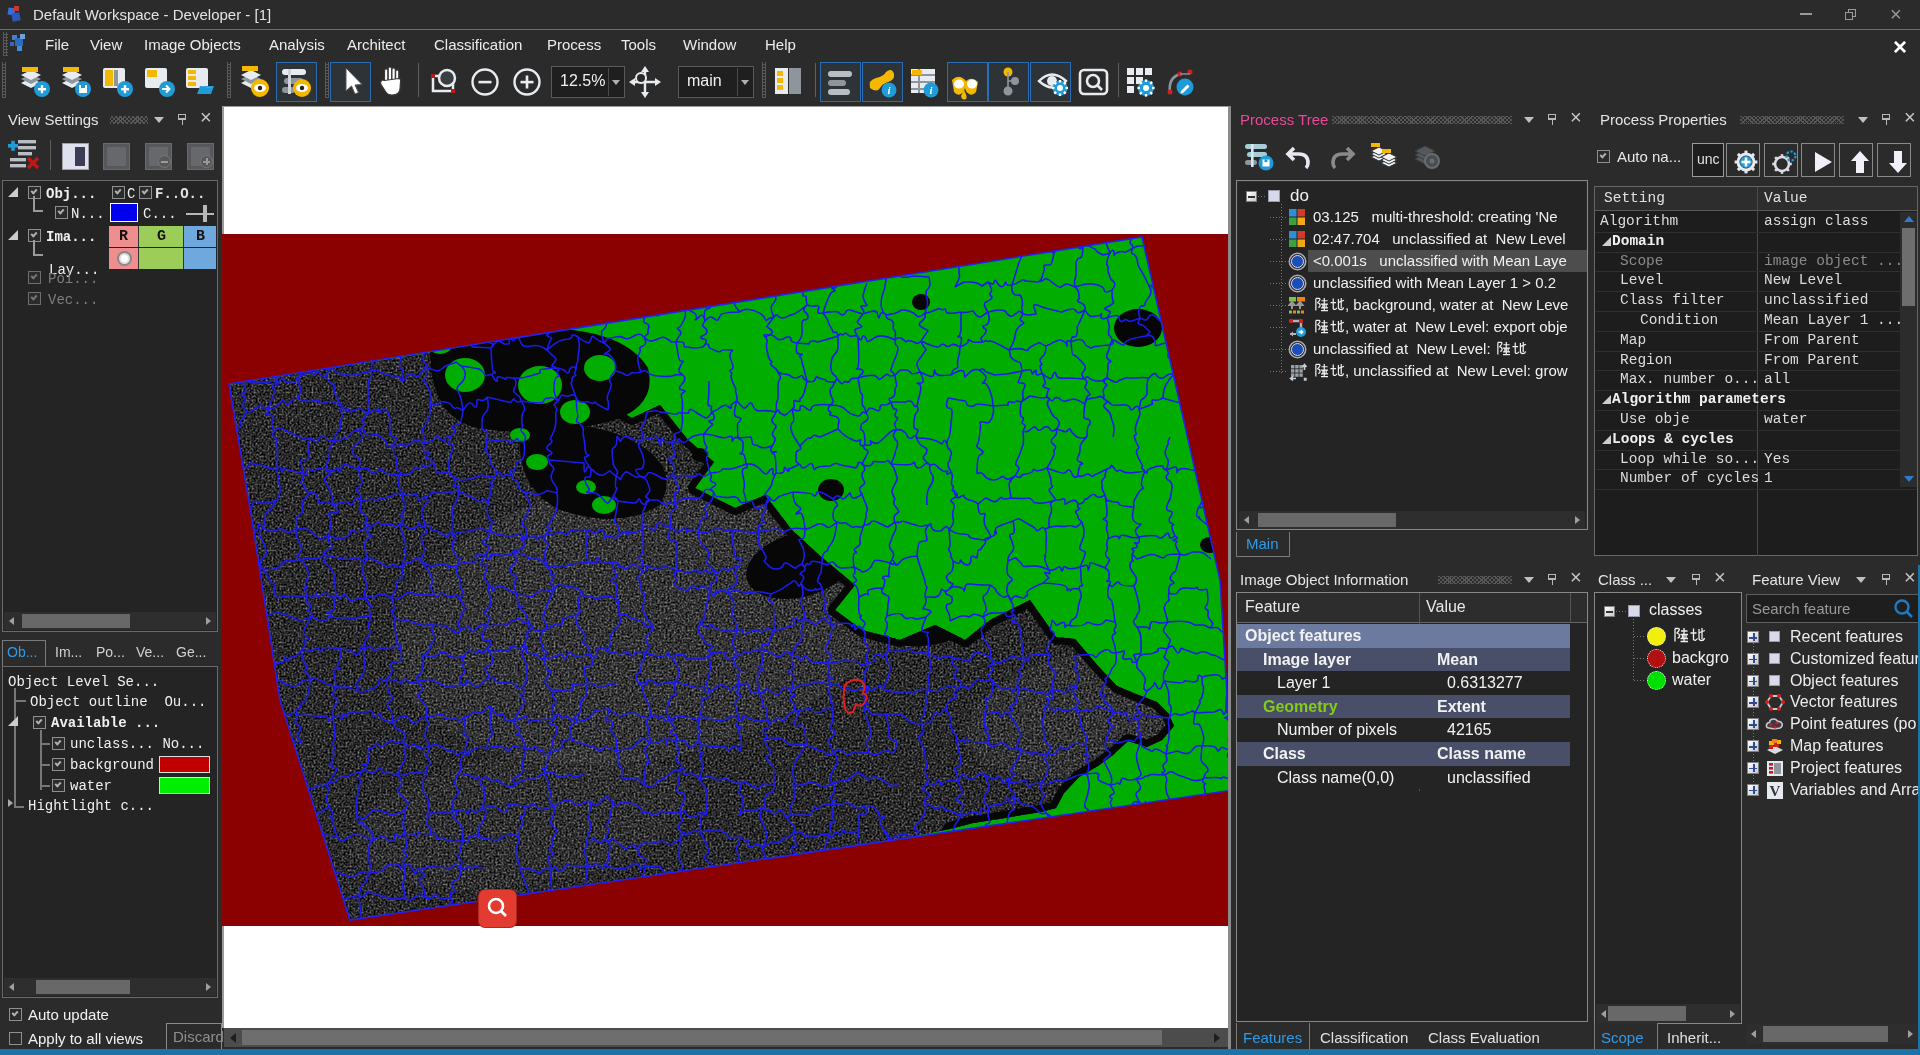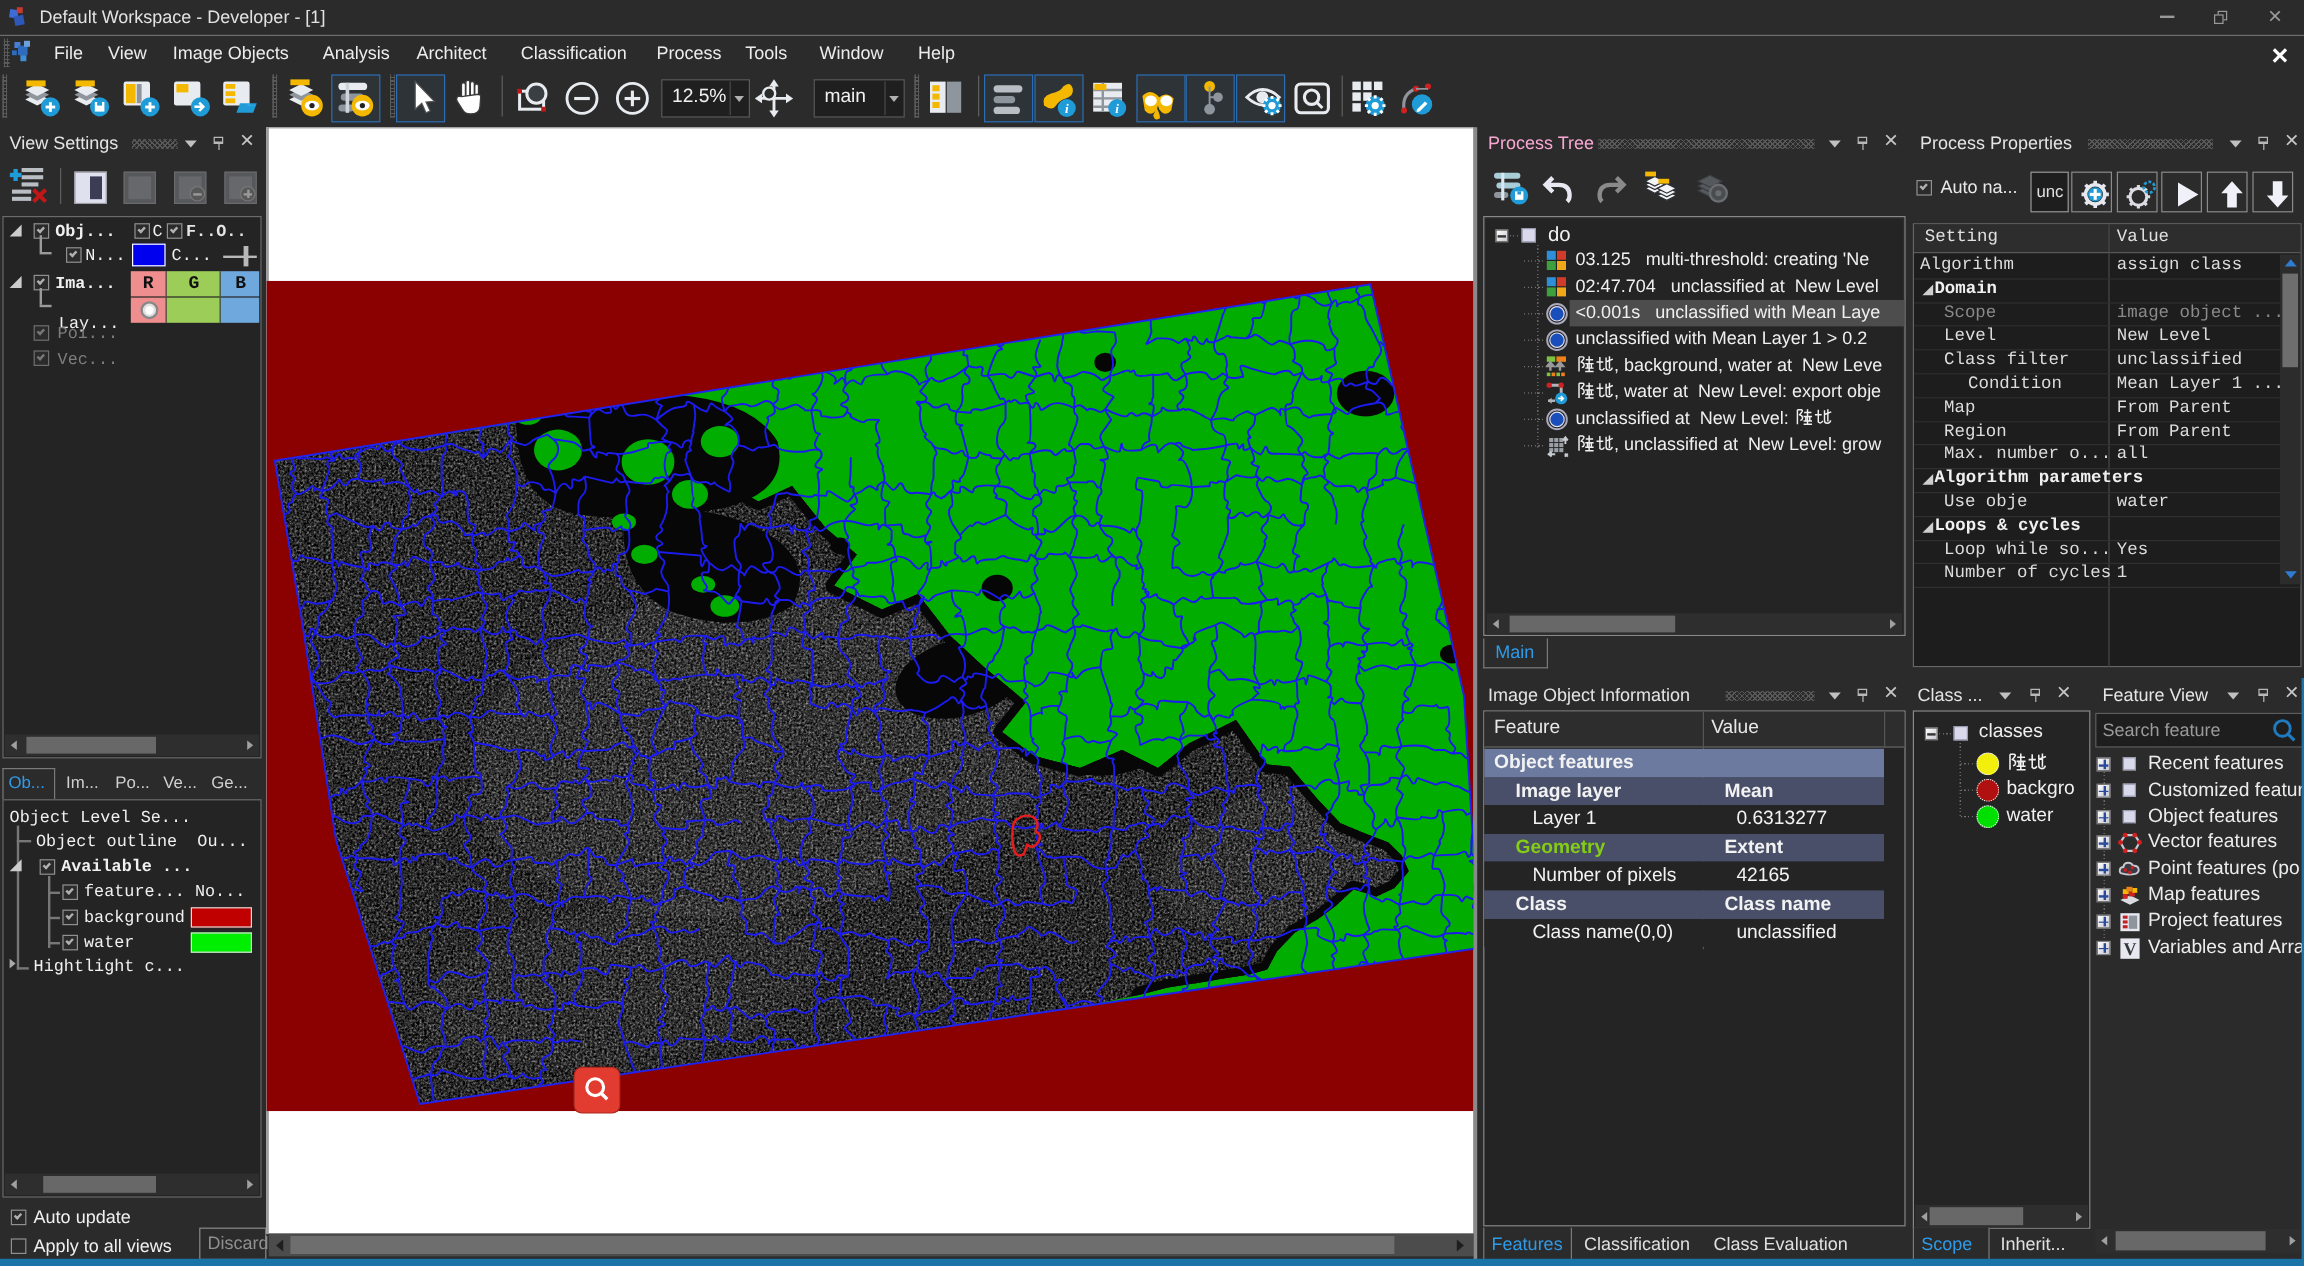--- a/index.html
+++ b/index.html
@@ -347,21 +347,21 @@
 <div class="ab" style="left:40px;top:730px;width:1.5px;height:60px;background:#777;"></div>
 <div class="ab" style="left:40px;top:743px;width:10px;height:1.5px;background:#777;"></div>
 <div class="ab" style="left:52px;top:737px;width:13px;height:13px;border:1px solid #909090;background:#2b2b2b;"></div>
 <div class="ab" style="left:54.5px;top:739.5px;width:6px;height:4px;border-left:2px solid #b0b0b0;border-bottom:2px solid #b0b0b0;transform:rotate(-47deg);transform-origin:center;"></div>
 <div class="ab" style="left:40px;top:764px;width:10px;height:1.5px;background:#777;"></div>
 <div class="ab" style="left:52px;top:758px;width:13px;height:13px;border:1px solid #909090;background:#2b2b2b;"></div>
 <div class="ab" style="left:54.5px;top:760.5px;width:6px;height:4px;border-left:2px solid #b0b0b0;border-bottom:2px solid #b0b0b0;transform:rotate(-47deg);transform-origin:center;"></div>
 <div class="ab" style="left:40px;top:785px;width:10px;height:1.5px;background:#777;"></div>
 <div class="ab" style="left:52px;top:779px;width:13px;height:13px;border:1px solid #909090;background:#2b2b2b;"></div>
 <div class="ab" style="left:54.5px;top:781.5px;width:6px;height:4px;border-left:2px solid #b0b0b0;border-bottom:2px solid #b0b0b0;transform:rotate(-47deg);transform-origin:center;"></div>
-<div class="ab" style="left:70px;top:736px;font:normal 14px 'Liberation Mono', monospace;color:#f0f0f0;white-space:pre;letter-spacing:0;">feature... No...</div>
+<div class="ab" style="left:70px;top:736px;font:normal 14px 'Liberation Mono', monospace;color:#f0f0f0;white-space:pre;letter-spacing:0;">unclass... No...</div>
 <div class="ab" style="left:70px;top:757px;font:normal 14px 'Liberation Mono', monospace;color:#f0f0f0;white-space:pre;letter-spacing:0;">background</div>
 <div class="ab" style="left:159px;top:756px;width:51px;height:17px;background:#c00000;border:1px solid #ddd;"></div>
 <div class="ab" style="left:70px;top:778px;font:normal 14px 'Liberation Mono', monospace;color:#f0f0f0;white-space:pre;letter-spacing:0;">water</div>
 <div class="ab" style="left:159px;top:777px;width:51px;height:17px;background:#00ee00;border:1px solid #ddd;"></div>
 <div class="ab" style="left:8px;top:799px;width:0;height:0;border-top:4.5px solid transparent;border-bottom:4.5px solid transparent;border-left:5.5px solid #aaaaaa;"></div>
 <div class="ab" style="left:14px;top:806px;width:10px;height:1.5px;background:#777;"></div>
 <div class="ab" style="left:28px;top:798px;font:normal 14px 'Liberation Mono', monospace;color:#f0f0f0;white-space:pre;letter-spacing:0;">Hightlight c...</div>
 <div class="ab" style="left:4px;top:978px;width:212px;height:18px;background:#2e2e2e;"></div>
 <div class="ab" style="left:9px;top:983.0px;width:0;height:0;border-top:4px solid transparent;border-bottom:4px solid transparent;border-right:5px solid #a0a0a0;"></div>
 <div class="ab" style="left:206px;top:983.0px;width:0;height:0;border-top:4px solid transparent;border-bottom:4px solid transparent;border-left:5px solid #a0a0a0;"></div>
@@ -467,21 +467,21 @@
 <svg class="ab" style="left:479px;top:890px" width="37" height="37" viewBox="0 0 37 37">
     <circle cx="17" cy="16" r="7" fill="none" stroke="#fff" stroke-width="2.6"></circle>
     <line x1="22" y1="21" x2="27" y2="26" stroke="#fff" stroke-width="2.8"></line>
   </svg>
 <div class="ab" style="left:224px;top:1028px;width:1004px;height:19px;background:#4c4c4c;"></div>
 <div class="ab" style="left:230px;top:1033px;width:0;height:0;border-top:5px solid transparent;border-bottom:5px solid transparent;border-right:6px solid #1e1e1e;"></div>
 <div class="ab" style="left:1214px;top:1033px;width:0;height:0;border-top:5px solid transparent;border-bottom:5px solid transparent;border-left:6px solid #1e1e1e;"></div>
 <div class="ab" style="left:242px;top:1030px;width:920px;height:15px;background:#6e6e6e;"></div>
 <div class="ab" style="left:1228px;top:106px;width:3px;height:944px;background:#8a8a8a;"></div>
 <div class="ab" style="left:1240px;top:111px;width:0px;height:0px;"></div>
-<div class="ab" style="left:1240px;top:111px;font:normal 15px 'Liberation Sans', sans-serif;color:#f9a8d4;white-space:pre;letter-spacing:0;">Process Tree</div>
+<div class="ab" style="left:1240px;top:111px;font:normal 15px 'Liberation Sans', sans-serif;color:#ec4899;white-space:pre;letter-spacing:0;">Process Tree</div>
 <div class="ab" style="left:1332px;top:116px;width:180px;height:8px;background-image:repeating-linear-gradient(45deg,#585858 0 1px,transparent 1px 3px),repeating-linear-gradient(-45deg,#585858 0 1px,transparent 1px 3px);"></div>
 <div class="ab" style="left:1524px;top:117px;width:0;height:0;border-left:5px solid transparent;border-right:5px solid transparent;border-top:6px solid #c0c0c0;"></div>
 <div class="ab" style="left:1548px;top:114px;width:8px;height:6px;border:1.5px solid #b8b8b8;border-bottom:2.5px solid #b8b8b8;"></div>
 <div class="ab" style="left:1551.5px;top:120px;width:1.5px;height:5px;background:#b8b8b8;"></div>
 <div class="ab" style="left:1570px;top:107px;font:normal 20px 'Liberation Sans', sans-serif;color:#c8c8c8;white-space:pre;letter-spacing:0;line-height:1;">×</div>
 <svg class="ab" style="left:1244px;top:143px" width="30" height="29" viewBox="0 0 30 29">
     <g>
       <rect x="1" y="1" width="22" height="5" rx="2.5" fill="#a8cdd8"></rect>
       <rect x="3" y="9" width="20" height="5" rx="2.5" fill="#a8cdd8"></rect>
       <rect x="1" y="17" width="12" height="5" rx="2.5" fill="#8e959c"></rect>

